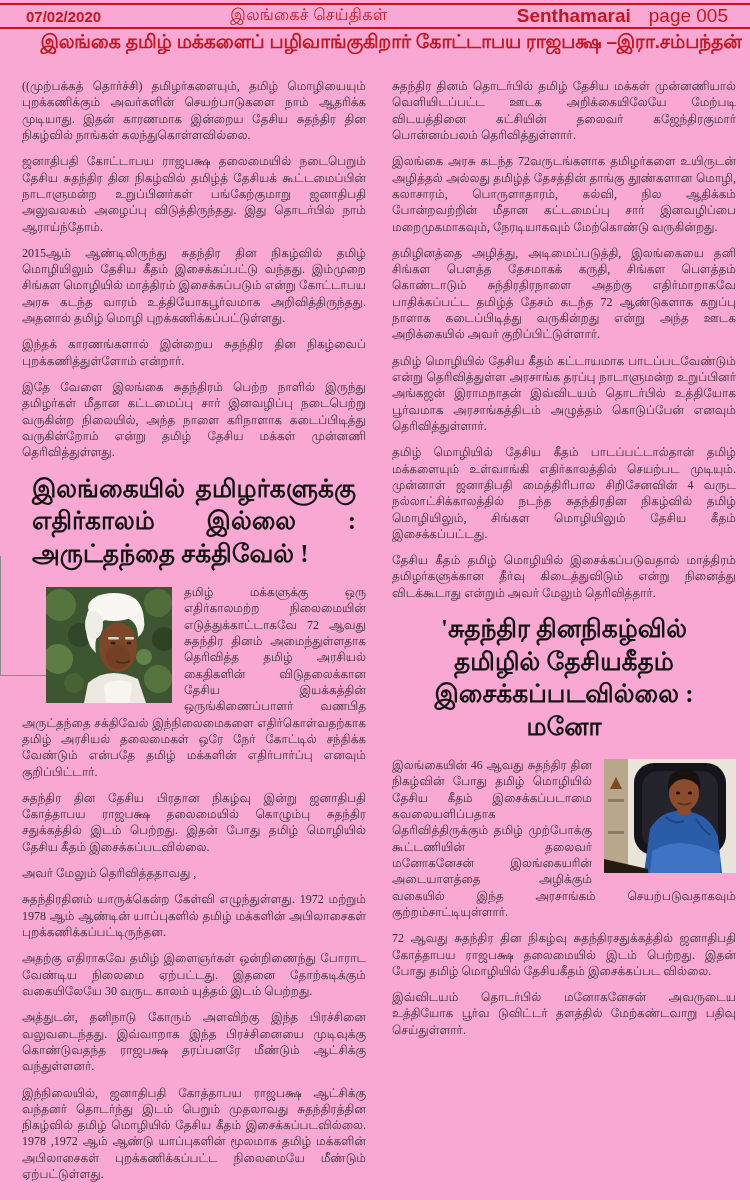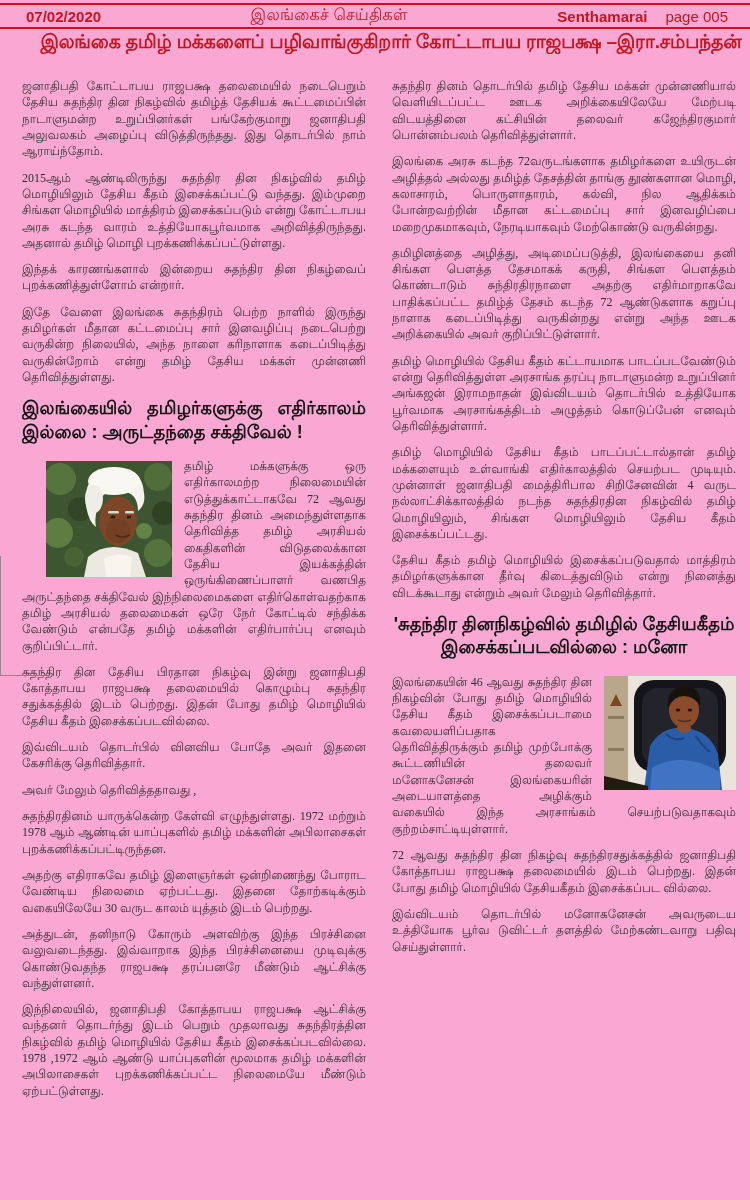--- a/index.html
+++ b/index.html
@@ -8,35 +8,35 @@
   .page { position:relative; width:750px; height:1200px; background:#f9a8d4; overflow:hidden; }
 
   .top-rule { position:absolute; top:3px; left:0; width:750px; height:2px; background:#c4161d; }
   .mid-rule { position:absolute; top:27px; left:0; width:750px; height:1.5px; background:#c4161d; }
 
   .masthead { position:absolute; top:5px; left:0; width:750px; height:22px;
               display:flex; align-items:center; justify-content:space-between;
               padding:0 22px 0 26px; color:#c4161d; }
   .masthead .date { font-family:"Liberation Sans","DejaVu Sans",sans-serif; font-weight:bold; font-size:15px; }
   .masthead .section-title { font-size:16px; letter-spacing:.3px; }
-  .masthead .right-block { display:flex; gap:18px; font-family:"Liberation Sans","DejaVu Sans",sans-serif; font-size:15px; }
+  .masthead .right-block { display:flex; gap:18px; font-family:"Liberation Sans","DejaVu Sans",sans-serif; font-size:19px; }
   .masthead .brand { font-weight:bold; }
 
   h1.headline { position:absolute; top:31px; left:16px; width:750px; padding:0 8px;
                 font-family:"Liberation Sans","DejaVu Sans",sans-serif;
                 font-weight:bold; font-size:19px; line-height:1.2; color:#c4161d;
                 text-align:center; letter-spacing:-0.2px; white-space:nowrap; overflow:hidden; }
 
   .columns { position:absolute; top:70px; left:0; width:750px; height:1126px;
              display:flex; gap:26px; padding:8px 14px 0 22px; overflow:hidden; }
   .col { flex:1 1 0; font-size:12px; line-height:1.36; color:#2f2f2f; text-align:justify; overflow:hidden; }
   .col p { margin-bottom:10px; }
 
-  h2.subhead { font-family:Liberation Sans, sans-serif; font-weight:bold;
-               font-size:18px; line-height:1.3; color:#141414; margin:12px 0 14px; }
+  h2.subhead { font-family:Liberation Serif, serif; font-weight:bold;
+               font-size:25px; line-height:1.3; color:#141414; margin:12px 10px 14px; }
   h2.subhead.centered { text-align:center; }
 
   figure.photo { display:block; }
   figure.photo svg { display:block; }
   .photo-left  { float:left;  margin:3px 12px 5px 24px; }
   .photo-right { float:right; margin:2px 0 6px 12px; }
 
   .margin-rule-v { position:absolute; left:0; top:556px; width:1px; height:120px; background:#8a8a8a; }
   .margin-rule-h { position:absolute; left:0; top:675px; width:46px; height:1px; background:#8a8a8a; }
 
@@ -58,20 +58,21 @@
     </span>
   </header>
 
   <div class="mid-rule"></div>
 
   <h1 class="headline">இலங்கை தமிழ் மக்களைப் பழிவாங்குகிறார் கோட்டாபய ராஜபக்ஷ –இரா.சம்பந்தன்</h1>
 
   <div class="columns">
 
     <section class="col">
+      <p>((முற்பக்கத் தொர்ச்சி) தமிழர்களையும், தமிழ் மொழியையும் புறக்கணிக்கும் அவர்களின் செயற்பாடுகளை நாம் ஆதரிக்க முடியாது. இதன் காரணமாக இன்றைய தேசிய சுதந்திர தின நிகழ்வில் நாங்கள் கலந்துகொள்ளவில்லை.</p>
       <p>ஜனாதிபதி கோட்டாபய ராஜபக்ஷ தலைமையில் நடைபெறும் தேசிய சுதந்திர தின நிகழ்வில் தமிழ்த் தேசியக் கூட்டமைப்பின் நாடாளுமன்ற உறுப்பினர்கள் பங்கேற்குமாறு ஜனாதிபதி அலுவலகம் அழைப்பு விடுத்திருந்தது. இது தொடர்பில் நாம் ஆராய்ந்தோம்.</p>
       <p>2015ஆம் ஆண்டிலிருந்து சுதந்திர தின நிகழ்வில் தமிழ் மொழியிலும் தேசிய கீதம் இசைக்கப்பட்டு வந்தது. இம்முறை சிங்கள மொழியில் மாத்திரம் இசைக்கப்படும் என்று கோட்டாபய அரசு கடந்த வாரம் உத்தியோகபூர்வமாக அறிவித்திருந்தது. அதனால் தமிழ் மொழி புறக்கணிக்கப்பட்டுள்ளது.</p>
       <p>இந்தக் காரணங்களால் இன்றைய சுதந்திர தின நிகழ்வைப் புறக்கணித்துள்ளோம் என்றார்.</p>
       <p>இதே வேளை இலங்கை சுதந்திரம் பெற்ற நாளில் இருந்து தமிழர்கள் மீதான கட்டமைப்பு சார் இனவழிப்பு நடைபெற்று வருகின்ற நிலையில், அந்த நாளை கரிநாளாக கடைப்பிடித்து வருகின்றோம் என்று தமிழ் தேசிய மக்கள் முன்னணி தெரிவித்துள்ளது.</p>
 
       <h2 class="subhead">இலங்கையில் தமிழர்களுக்கு எதிர்காலம் இல்லை : அருட்தந்தை சக்திவேல் !</h2>
 
       <figure class="photo photo-left">
         <svg width="126" height="116" viewBox="0 0 126 116" xmlns="http://www.w3.org/2000/svg">
           <rect width="126" height="116" fill="#3e5531"></rect>
@@ -98,21 +99,20 @@
           <rect x="79" y="50" width="9" height="2.4" rx="1.2" fill="#d8d5ca"></rect>
           <ellipse cx="67" cy="56" rx="2.6" ry="1.6" fill="#31200f"></ellipse>
           <ellipse cx="83" cy="56" rx="2.4" ry="1.6" fill="#31200f"></ellipse>
           <path d="M70,74 Q76,78 84,74" stroke="#4c2a14" stroke-width="1.6" fill="none"></path>
         </svg>
       </figure>
 
       <p>தமிழ் மக்களுக்கு ஒரு எதிர்காலமற்ற நிலைமையின் எடுத்துக்காட்டாகவே 72 ஆவது சுதந்திர தினம் அமைந்துள்ளதாக தெரிவித்த தமிழ் அரசியல் கைதிகளின் விடுதலைக்கான தேசிய இயக்கத்தின் ஒருங்கிணைப்பாளர் வணபித அருட்தந்தை சக்திவேல் இந்நிலைமைகளை எதிர்கொள்வதற்காக தமிழ் அரசியல் தலைமைகள் ஒரே நேர் கோட்டில் சந்திக்க வேண்டும் என்பதே தமிழ் மக்களின் எதிர்பார்ப்பு எனவும் குறிப்பிட்டார்.</p>
       <div class="clear"></div>
       <p>சுதந்திர தின தேசிய பிரதான நிகழ்வு இன்று ஜனாதிபதி கோத்தாபய ராஜபக்ஷ தலைமையில் கொழும்பு சுதந்திர சதுக்கத்தில் இடம் பெற்றது. இதன் போது தமிழ் மொழியில் தேசிய கீதம் இசைக்கப்படவில்லை.</p>
-      <p>இவ்விடயம் தொடர்பில் வினவிய போதே அவர் இதனை கேசரிக்கு தெரிவித்தார்.</p>
       <p>அவர் மேலும் தெரிவித்ததாவது ,</p>
       <p>சுதந்திரதினம் யாருக்கென்ற கேள்வி எழுந்துள்ளது. 1972 மற்றும் 1978 ஆம் ஆண்டின் யாப்புகளில் தமிழ் மக்களின் அபிலாசைகள் புறக்கணிக்கப்பட்டிருந்தன.</p>
       <p>அதற்கு எதிராகவே தமிழ் இளைஞர்கள் ஒன்றிணைந்து போராட வேண்டிய நிலைமை ஏற்பட்டது. இதனை தோற்கடிக்கும் வகையிலேயே 30 வருட காலம் யுத்தம் இடம் பெற்றது.</p>
       <p>அத்துடன், தனிநாடு கோரும் அளவிற்கு இந்த பிரச்சினை வலுவடைந்தது. இவ்வாறாக இந்த பிரச்சினையை முடிவுக்கு கொண்டுவதந்த ராஜபக்ஷ தரப்பனரே மீண்டும் ஆட்சிக்கு வந்துள்ளனர்.</p>
       <p>இந்நிலையில், ஜனாதிபதி கோத்தாபய ராஜபக்ஷ ஆட்சிக்கு வந்தனர் தொடர்ந்து இடம் பெறும் முதலாவது சுதந்திரத்தின நிகழ்வில் தமிழ் மொழியில் தேசிய கீதம் இசைக்கப்படவில்லை. 1978 ,1972 ஆம் ஆண்டு யாப்புகளின் மூலமாக தமிழ் மக்களின் அபிலாசைகள் புறக்கணிக்கப்பட்ட நிலைமையே மீண்டும் ஏற்பட்டுள்ளது.</p>
 
     </section>
 
     <section class="col">
       <p>சுதந்திர தினம் தொடர்பில் தமிழ் தேசிய மக்கள் முன்னணியால் வெளியிடப்பட்ட ஊடக அறிக்கையிலேயே மேற்படி விடயத்தினை கட்சியின் தலைவர் கஜேந்திரகுமார் பொன்னம்பலம் தெரிவித்துள்ளார்.</p>

